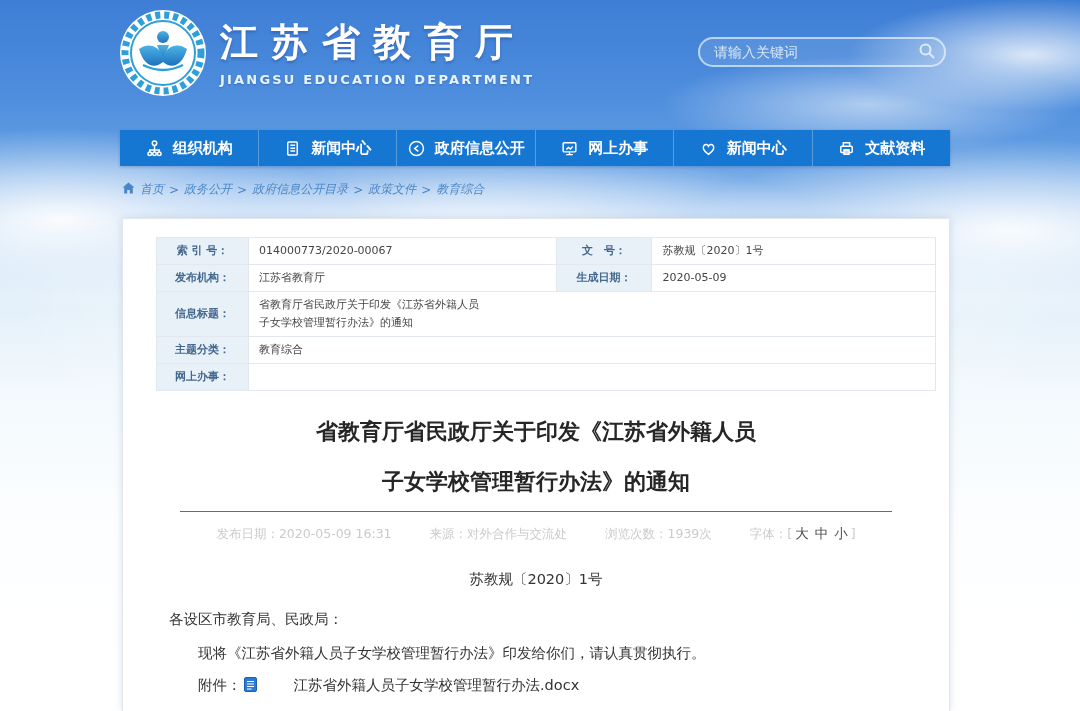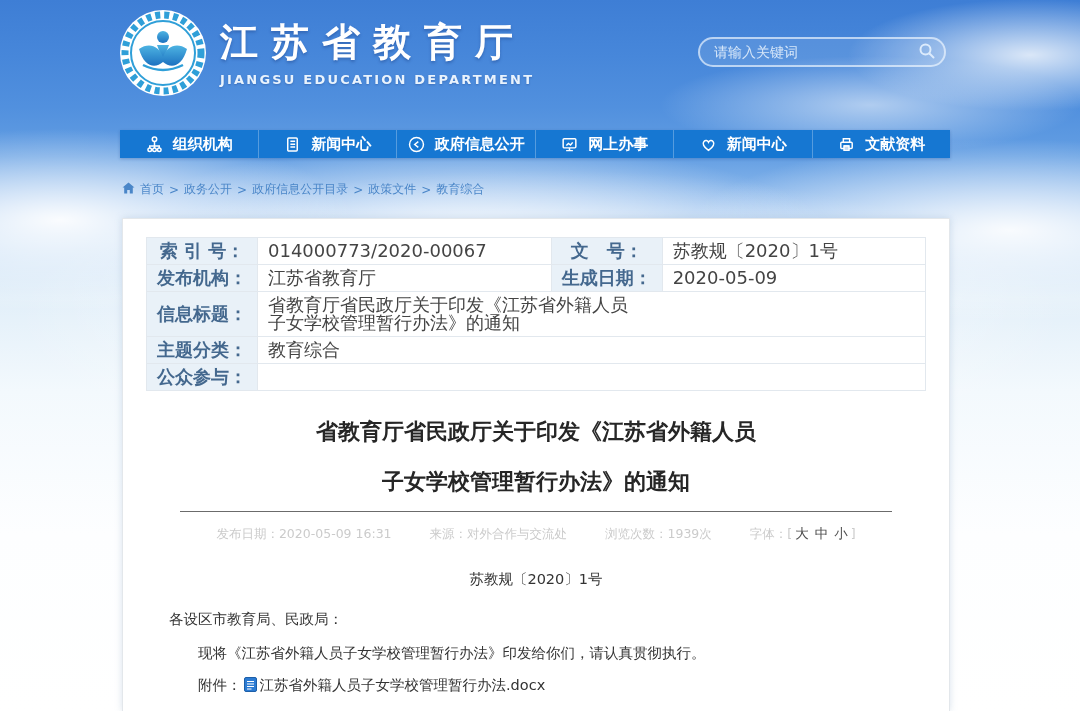--- a/index.html
+++ b/index.html
@@ -27,61 +27,61 @@
   .search-box { position:absolute; left:698px; top:37px; width:248px; height:30px;
     border:2px solid rgba(240,248,255,.65); border-radius:16px;
     background:rgba(255,255,255,.10); display:flex; align-items:center; }
   .search-box input { flex:1; height:100%; background:transparent; border:none; outline:none;
     padding:0 8px 0 14px; font-size:14px; color:#f0f6fd; }
   .search-box input::placeholder { color:#d7e7f9; }
   .search-btn { width:34px; height:26px; border:none; background:transparent; cursor:pointer;
     display:flex; align-items:center; justify-content:center; }
 
   
-  .nav { position:absolute; left:120px; top:130px; width:830px; height:28px;
+  .nav { position:absolute; left:120px; top:130px; width:830px; height:36px;
     background:#1677d2; display:flex; box-shadow:0 1px 3px rgba(30,70,140,.3); }
   .nav-item { flex:1; display:flex; align-items:center; justify-content:center; gap:9px;
     color:#ffffff; font-size:15px; font-weight:bold; cursor:pointer;
     border-left:1px solid rgba(255,255,255,.28); white-space:nowrap; }
   .nav-item:first-child { border-left:none; }
   .nav-item svg { display:block; }
 
   
   .breadcrumb { position:absolute; left:122px; top:181px; display:flex; align-items:center;
-    gap:5px; font-size:12px; color:#4a86c8; }
+    gap:5px; font-size:12px; color:#4a86c8;font-style:italic; }
   .crumb { cursor:pointer; }
   .crumb-sep { color:#4a86c8; }
 
   
   .panel { position:absolute; left:122px; top:218px; width:828px; height:493px;
     background:#ffffff; border:1px solid #e3e7eb; border-bottom:none;
     box-shadow:0 0 7px rgba(120,150,185,.28); }
 
-  table.meta { width:780px; margin:18px 0 0 23px; border-collapse:collapse; font-size:18px; }
+  table.meta { width:780px; margin:18px 0 0 33px; border-collapse:collapse; font-size:11px; }
   table.meta td { border:1px solid #e2e8ee; padding:4px 10px; line-height:18px; }
   td.lbl { background:#e9f1f8; color:#44688e; font-weight:bold; text-align:center;
     white-space:nowrap; }
   td.val { color:#444; }
   .pre { white-space:pre-line; }
 
   .art-title { text-align:center; font-size:22px; font-weight:bold; color:#262626;
     margin-top:16px; line-height:50px; }
   .title-rule { border-bottom:1px solid #6b6b6b; margin:4px 57px 0 57px; }
 
   .art-meta { text-align:center; margin-top:13px; font-size:12.5px; color:#cbcbcb;
     white-space:nowrap; }
   .art-meta .seg { margin:0 17px; }
   .font-size-opt { color:#4d4d4d; cursor:pointer; margin:0 3px; font-size:13.5px; }
 
   .doc-number { text-align:center; margin-top:27px; font-size:14.5px; color:#333; }
   .salutation { margin:21px 0 0 46px; font-size:14.5px; color:#333; }
   .body-para  { margin:12px 40px 0 75px; font-size:14.5px; color:#333; line-height:24px; }
   .attach-line { margin:11px 0 0 75px; font-size:14.5px; color:#333;
     display:flex; }
-  .attach-name { color:#333; cursor:pointer; }
+  .attach-name { color:#333; cursor:pointer;margin-left:34px; }
   .doc-ico { display:inline-block; margin:0 3px 0 2px; position:relative; top:1px; }
 </style>
 </head>
 <body>
 
 <div class="stage">
 
   <div class="logo">
     <svg width="88" height="88" viewBox="0 0 88 88">
       <defs>
@@ -220,21 +220,21 @@
       <tr>
         <td class="lbl">信息标题：</td>
         <td class="val pre" colspan="3">省教育厅省民政厅关于印发《江苏省外籍人员
 子女学校管理暂行办法》的通知</td>
       </tr>
       <tr>
         <td class="lbl">主题分类：</td>
         <td class="val" colspan="3">教育综合</td>
       </tr>
       <tr>
-        <td class="lbl">公众参与：</td>
+        <td class="lbl">网上办事：</td>
         <td class="val" colspan="3"></td>
       </tr>
     </tbody>
       </table>
 
     <div class="art-title">
       <div>省教育厅省民政厅关于印发《江苏省外籍人员</div>
       <div>子女学校管理暂行办法》的通知</div>
     </div>
     <div class="title-rule"></div>

